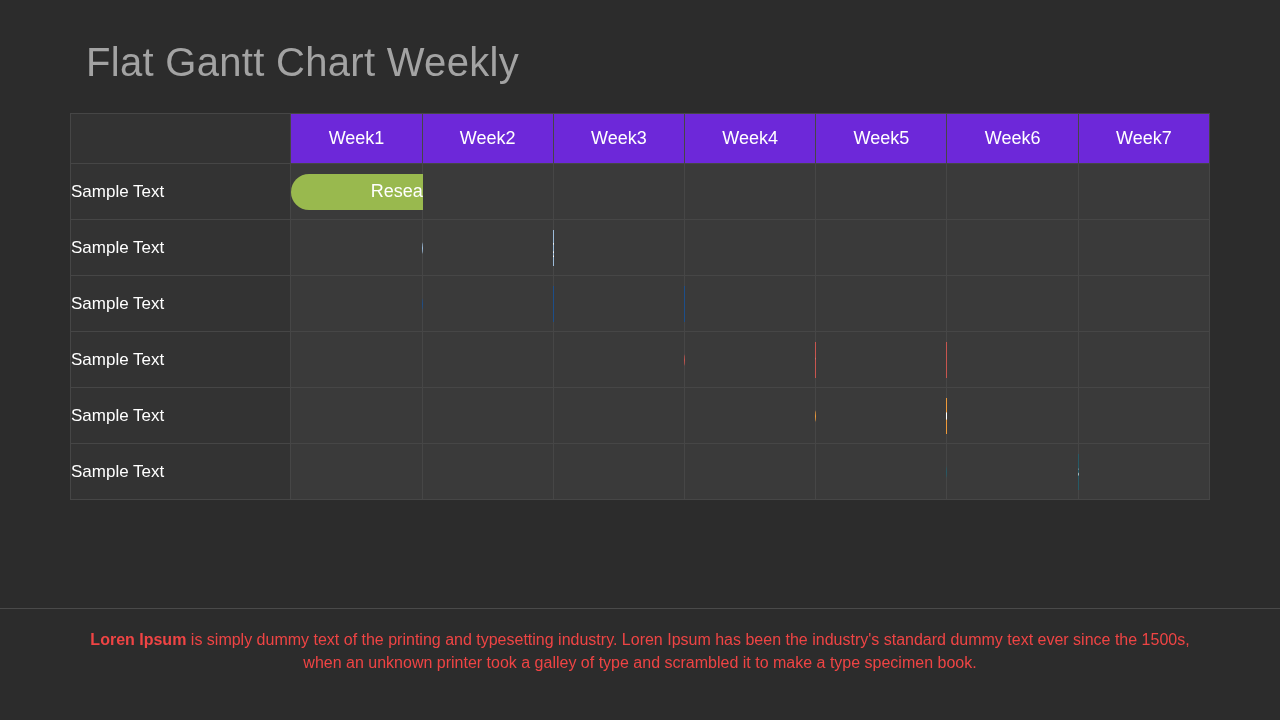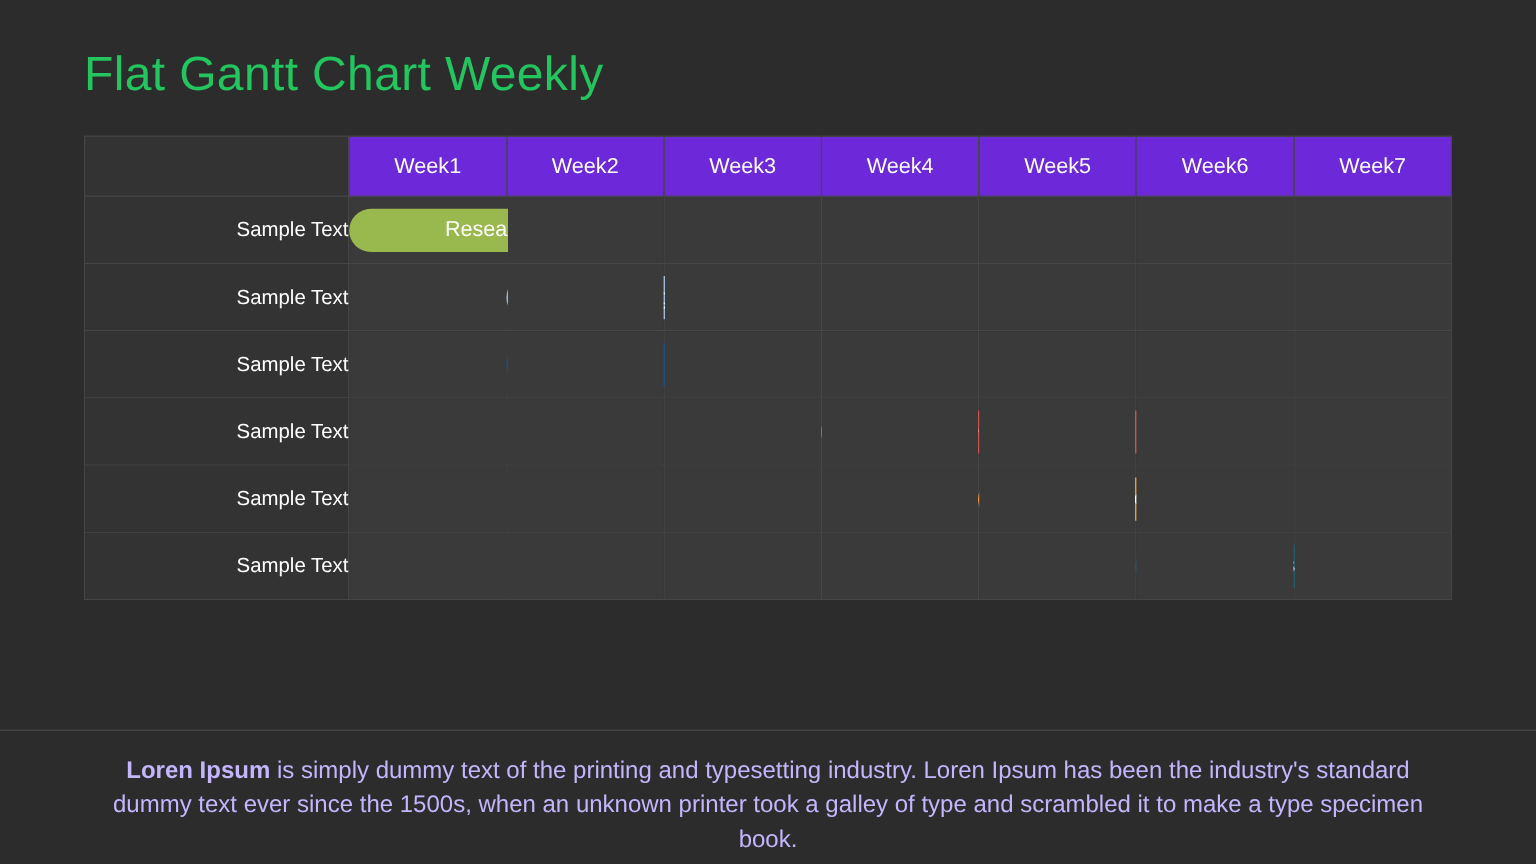--- a/index.html
+++ b/index.html
@@ -12,23 +12,24 @@
   }
   .slide {
     position: relative;
     width: 1280px;
     height: 720px;
     padding: 40px 70px 0 70px;
   }
   .title {
     font-size: 40px;
     font-weight: 400;
-    color: #22c55e;
+    color: #a3a3a3;
     margin-bottom: 28px;
     letter-spacing: 0.3px;
+    margin-left: 16px;
   }
   .gantt {
     width: 1140px;
     border-collapse: collapse;
     table-layout: fixed;
   }
   .gantt th, .gantt td {
     border: 1px solid #464646;
     height: 56px;
     font-weight: 400;
@@ -39,21 +40,21 @@
     font-size: 18px;
     text-align: center;
     height: 50px;
   }
   .gantt thead th.rowhdr { background: #333333; }
   .gantt tbody td { background: #3a3a3a; position: relative; }
   .gantt tbody th.rowlabel {
     background: #333333;
     color: #fff;
     font-size: 17px;
-    text-align: right;
+    text-align: left;
     width: 220px;
   }
   
   .col-label { width: 220px; }
   .col-wk    { width: 131px; }
   
   tbody tr { position: relative; }
   .track {
     position: absolute;
     left: 0;
@@ -81,23 +82,23 @@
     right: 0;
     top: 608px;
     border-top: 1px solid #4a4a4a;
   }
   .footer {
     position: absolute;
     left: 70px;
     right: 70px;
     top: 628px;
     text-align: center;
-    font-size: 20px;
+    font-size: 16px;
     line-height: 1.45;
-    color: #c4b5fd;
+    color: #ef4444;
   }
   .footer b { font-weight: 700; }
 </style>
 </head>
 <body>
 
 <div class="slide">
 
   <h1 class="title">Flat Gantt Chart Weekly</h1>
 

